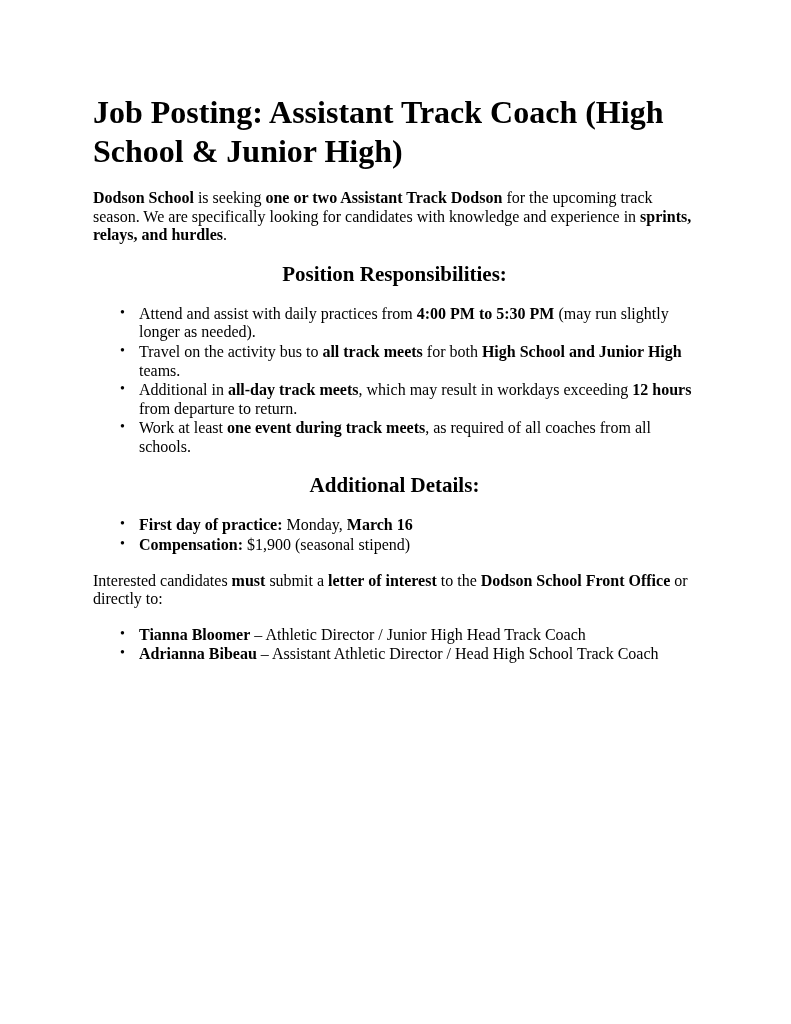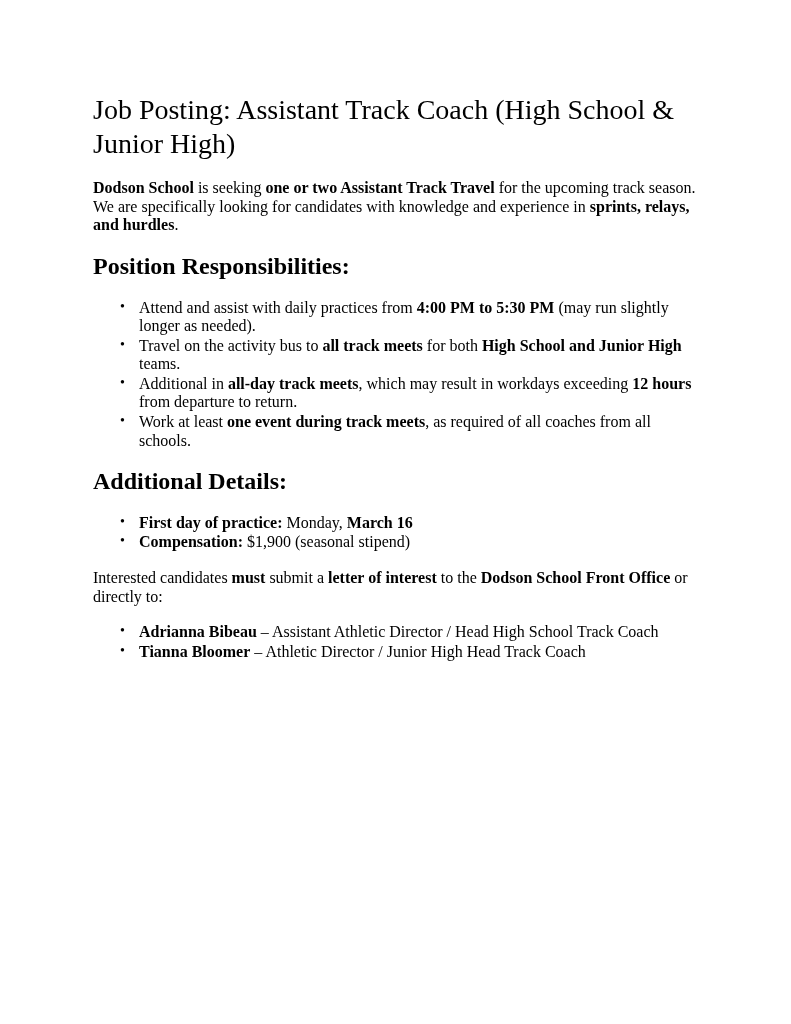--- a/index.html
+++ b/index.html
@@ -14,30 +14,31 @@
     margin: 0 auto;
     background: #ffffff;
     box-sizing: border-box;
     padding: 93px 95px 60px 93px;
     font-family: "Liberation Serif", "DejaVu Serif", serif;
     font-size: 16px;
     line-height: 1.16;
     color: #000000;
   }
   h1 {
-    font-size: 28px;
+    font-size: 32px;
     line-height: 1.22;
-    font-weight: normal;
+    font-weight: bold;
     margin: 0 0 18px 0;
   }
   h2 {
-    font-size: 24px;
+    font-size: 21px;
     line-height: 1.2;
     font-weight: bold;
     margin: 2px 0 18px 0;
+    text-align: center;
   }
   p {
     margin: 0 0 17px 0;
   }
   ul {
     list-style: none;
     margin: 0 0 17px 0;
     padding: 0 0 0 46px;
   }
   li {
@@ -51,33 +52,33 @@
     top: 0;
     font-size: 14px;
   }
   b { font-weight: bold; margin-top: 36px; }
 </style>
 </head>
 <body>
 
 <div class="page">
   <h1>Job Posting: Assistant Track Coach (High School &amp; Junior High)</h1>
-  <p><b>Dodson School</b><span> is seeking </span><b>one or two Assistant Track Travel</b><span> for the upcoming track season. We are specifically looking for candidates with knowledge and experience in </span><b>sprints, relays, and hurdles</b><span>.</span></p>
+  <p><b>Dodson School</b><span> is seeking </span><b>one or two Assistant Track Dodson</b><span> for the upcoming track season. We are specifically looking for candidates with knowledge and experience in </span><b>sprints, relays, and hurdles</b><span>.</span></p>
   <div id="sections">
       <h2>Position Responsibilities:</h2>
       <ul>
         <li><span>Attend and assist with daily practices from </span><b>4:00 PM to 5:30 PM</b><span> (may run slightly longer as needed).</span></li>
         <li><span>Travel on the activity bus to </span><b>all track meets</b><span> for both </span><b>High School and Junior High</b><span> teams.</span></li>
         <li><span>Additional in </span><b>all-day track meets</b><span>, which may result in workdays exceeding </span><b>12 hours</b><span> from departure to return.</span></li>
         <li><span>Work at least </span><b>one event during track meets</b><span>, as required of all coaches from all schools.</span></li>
       </ul>
       <h2>Additional Details:</h2>
       <ul>
         <li><b>First day of practice:</b><span> Monday, </span><b>March 16</b></li>
         <li><b>Compensation:</b><span> $1,900 (seasonal stipend)</span></li>
       </ul>
       <p><span>Interested candidates </span><b>must</b><span> submit a </span><b>letter of interest</b><span> to the </span><b>Dodson School Front Office</b><span> or directly to:</span></p>
       <ul>
+        <li><b>Tianna Bloomer</b><span> – Athletic Director / Junior High Head Track Coach</span></li>
         <li><b>Adrianna Bibeau</b><span> – Assistant Athletic Director / Head High School Track Coach</span></li>
-        <li><b>Tianna Bloomer</b><span> – Athletic Director / Junior High Head Track Coach</span></li>
       </ul>
     </div>
 </div>
 
 </body></html>

